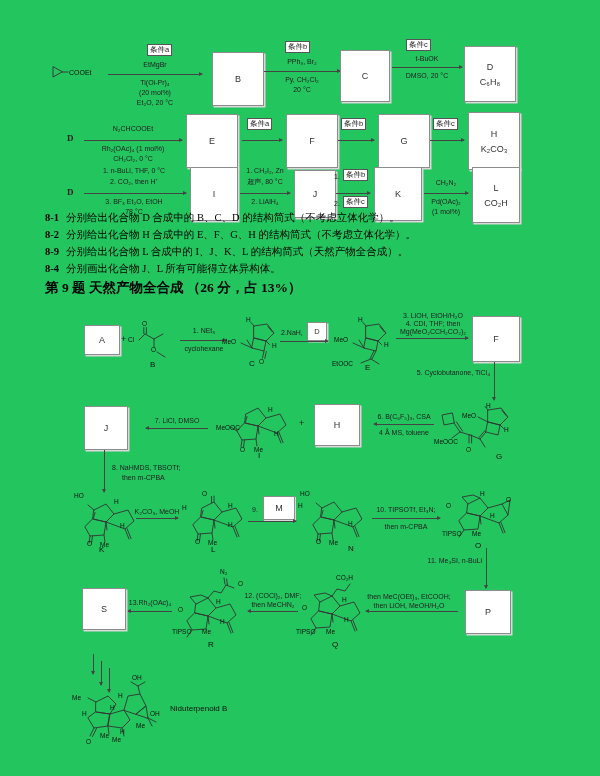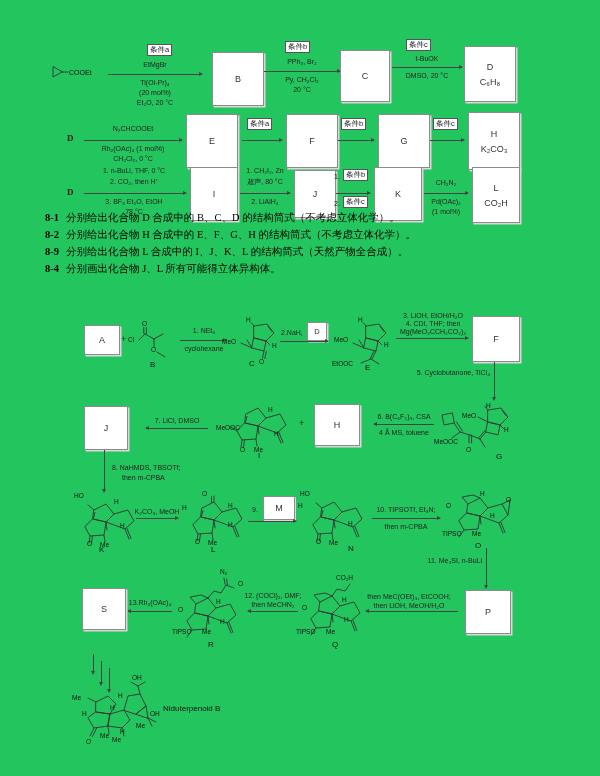--- a/index.html
+++ b/index.html
@@ -155,20 +155,21 @@
   <span class="ct" style="left:420px;top:207px;width:52px">(1 mol%)</span>
   <div class="bx col" style="left:472px;top:167px;width:46px;height:54px">
     <span>L</span>
     <span>CO₂H</span>
   </div>
 
   <div class="qline" style="left:45px;top:211px"><span class="qnum">8-1</span><span>分别给出化合物 D 合成中的 B、C、D 的结构简式（不考虑立体化学）。</span></div>
   <div class="qline" style="left:45px;top:228px"><span class="qnum">8-2</span><span>分别给出化合物 H 合成中的 E、F、G、H 的结构简式（不考虑立体化学）。</span></div>
   <div class="qline" style="left:45px;top:245px"><span class="qnum">8-9</span><span>分别给出化合物 L 合成中的 I、J、K、L 的结构简式（天然产物全合成）。</span></div>
   <div class="qline" style="left:45px;top:262px"><span class="qnum">8-4</span><span>分别画出化合物 J、L 所有可能得立体异构体。</span></div>
+  <div class="title" style="left:45px;top:279px">第 9 题 天然产物全合成 （26 分，占 13%）</div>
 
   <div class="bx" style="left:84px;top:325px;width:34px;height:28px">
       <span>A</span>
     </div>
   <span class="plus" style="left:121px;top:334px">+</span>
   <div class="st" style="left:128px;top:320px;width:56px;height:46px">
     <svg style="left:4px;top:6px" width="48" height="34">
       <path d="M7,14 L13,8 M11.8,7.5 L11.8,1.5 M14.4,7.5 L14.4,1.5 M13,8 L22,13 M22,13 L31,8 M22,13 L22,21 M25,26 L33,31"></path>
     </svg>
     <span class="al" style="left:0;top:16px">Cl</span>
@@ -381,15 +382,15 @@
     <span class="al" style="left:48px;top:20px">H</span>
     <span class="al" style="left:40px;top:32px">H</span>
     <span class="al" style="left:12px;top:38px">H</span>
     <span class="al" style="left:80px;top:38px">OH</span>
     <span class="al" style="left:66px;top:50px">Me</span>
     <span class="al" style="left:50px;top:56px">H</span>
     <span class="al" style="left:30px;top:60px">Me</span>
     <span class="al" style="left:42px;top:64px">Me</span>
     <span class="al" style="left:16px;top:66px">O</span>
   </div>
-  <span class="sl" style="left:163px;top:704px">Niduterpenoid B</span>
+  <span class="sl" style="left:170px;top:704px">Niduterpenoid B</span>
 
 </div>
 
 </body></html>

